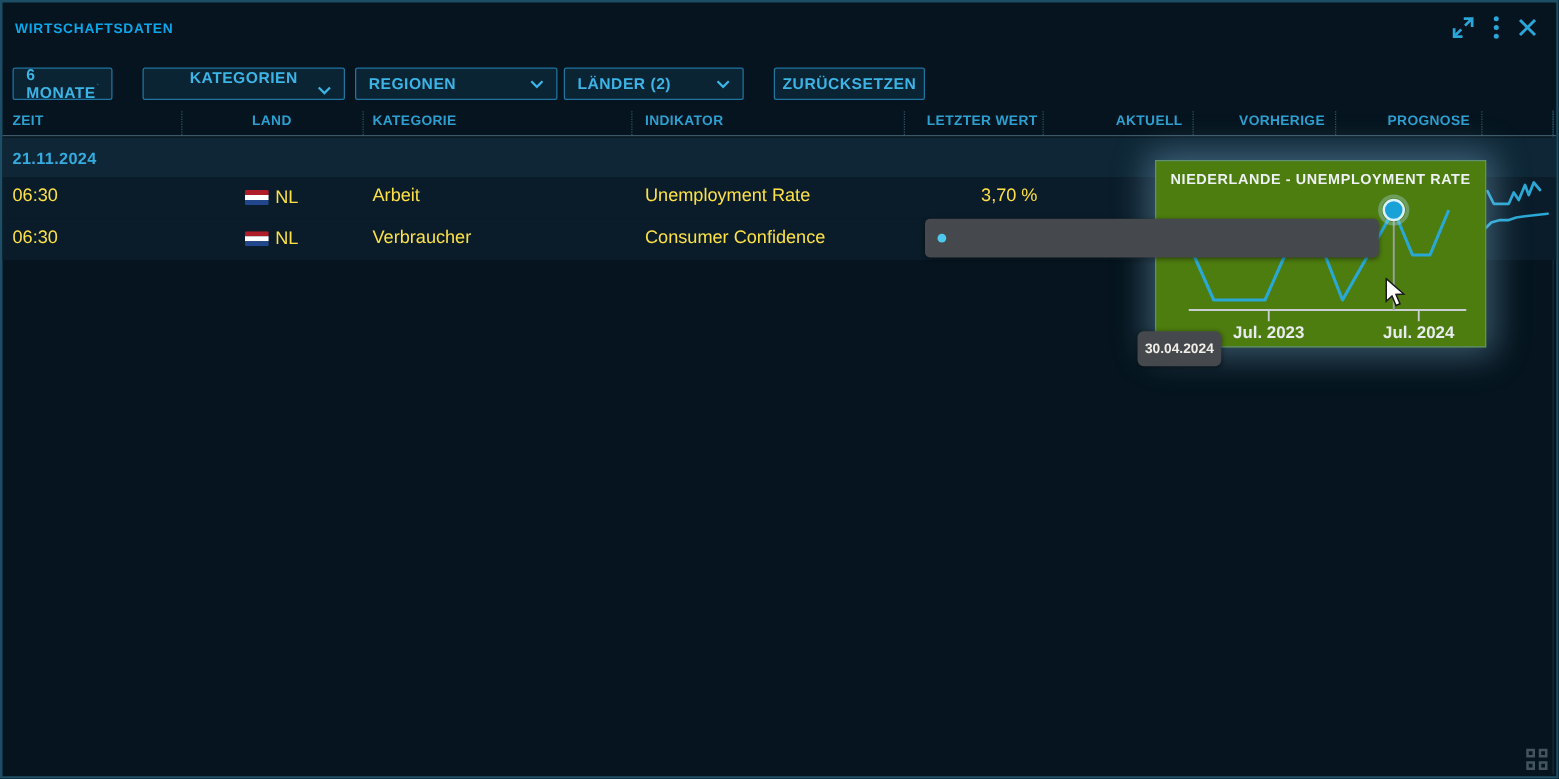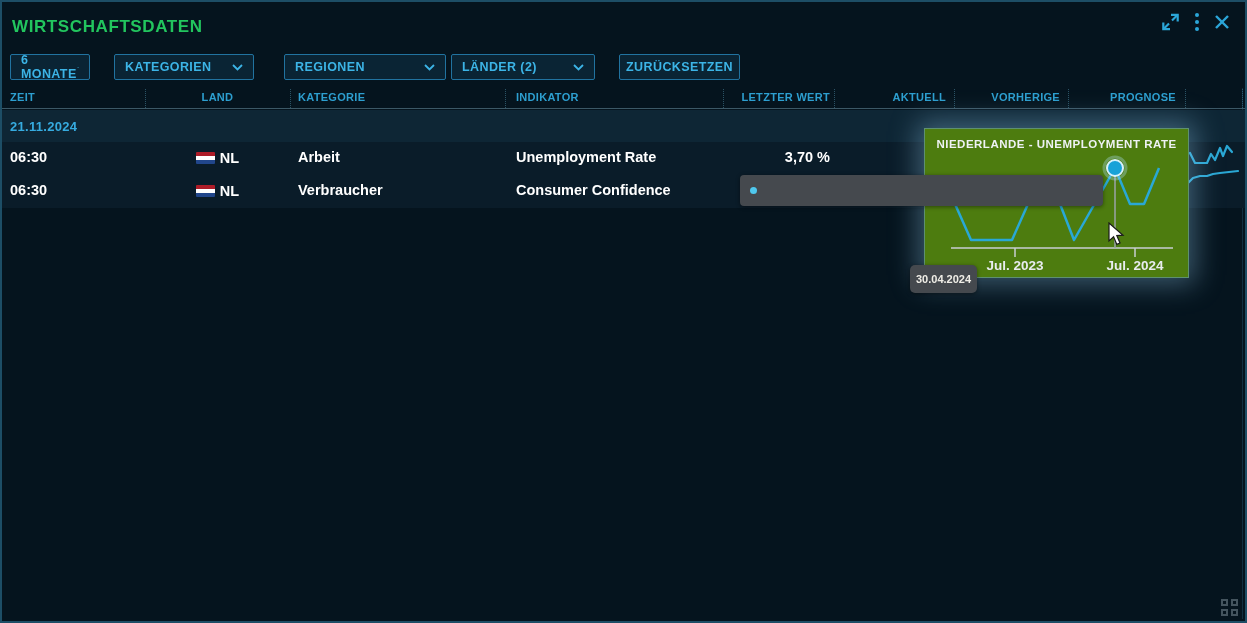--- a/index.html
+++ b/index.html
@@ -8,21 +8,21 @@
 
   .window {
     position:absolute; left:0; top:0; width:1247px; height:623px;
     background:#05141e; border:2px solid #1d4e66;
   }
 
   
   .titlebar { position:absolute; left:0; top:0; width:100%; height:42px; }
   .win-title {
     position:absolute; left:10px; top:15px;
-    font-size:17px; font-weight:bold; letter-spacing:.6px; color:#22c55e;
+    font-size:11px; font-weight:bold; letter-spacing:.6px; color:#0ea5e9;
   }
   .tb-icons { position:absolute; right:14px; top:10px; display:flex; align-items:center; gap:13px; }
   .tb-icons svg { display:block; cursor:pointer; }
 
   
   .filterbar { position:absolute; left:0; top:52px; width:100%; height:26px; }
   .fbox {
     position:absolute; top:0; height:26px;
     border:1px solid #2173a0; border-radius:2px; background:#0a2434;
     color:#3cb4e6; font-size:12.5px; font-weight:bold; letter-spacing:.4px;
@@ -42,21 +42,21 @@
 
   
   .daterow {
     position:absolute; left:0; top:108px; width:1243px; height:32px;
     background:#0e2635; color:#36abdf; font-size:13px; font-weight:bold;
     display:flex; align-items:center; padding-left:8px; letter-spacing:.3px;
   }
 
   
   .rows { position:absolute; left:0; top:140px; width:1243px; }
-  .trow { position:relative; width:100%; height:33px; background:#0a1c29; color:#ffffff; font-size:14.5px;font-weight:bold; }
+  .trow { position:relative; width:100%; height:33px; background:#0a1c29; color:#fde047; font-size:14.5px; }
   .cell { position:absolute; top:7px; white-space:nowrap; }
   .c-time { left:8px; }
   .c-land { left:143px; width:145px; display:flex; justify-content:center; align-items:center; gap:5px; top:8px; }
   .c-cat  { left:296px; }
   .c-ind  { left:514px; }
   .c-val  { left:721px; width:107px; text-align:right; }
   .flag { width:19px; height:12px; border-radius:1px; overflow:hidden; display:inline-block; }
   .flag div { height:4px; }
   .spark { position:absolute; }
   .spark polyline { fill:none; stroke:#2aa7d4; stroke-width:2.2; stroke-linejoin:round; stroke-linecap:round; }
@@ -136,21 +136,21 @@
     </div>
   </div>
 
   <div class="filterbar">
     <div class="fbox" style="left:8px;width:80px;">
       <span>6 MONATE</span>
       <svg class="chev" width="11" height="7" viewBox="0 0 11 7">
           <polyline points="1,1 5.5,5.5 10,1" fill="none" stroke="#3cb4e6" stroke-width="1.8"></polyline>
         </svg>
     </div>
-    <div class="fbox" style="left:112px;width:140px;">
+    <div class="fbox" style="left:112px;width:162px;flex-direction:column;">
       <span>KATEGORIEN</span>
       <svg class="chev" width="11" height="7" viewBox="0 0 11 7">
           <polyline points="1,1 5.5,5.5 10,1" fill="none" stroke="#3cb4e6" stroke-width="1.8"></polyline>
         </svg>
     </div>
     <div class="fbox" style="left:282px;width:162px;">
       <span>REGIONEN</span>
       <svg class="chev" width="11" height="7" viewBox="0 0 11 7">
           <polyline points="1,1 5.5,5.5 10,1" fill="none" stroke="#3cb4e6" stroke-width="1.8"></polyline>
         </svg>

